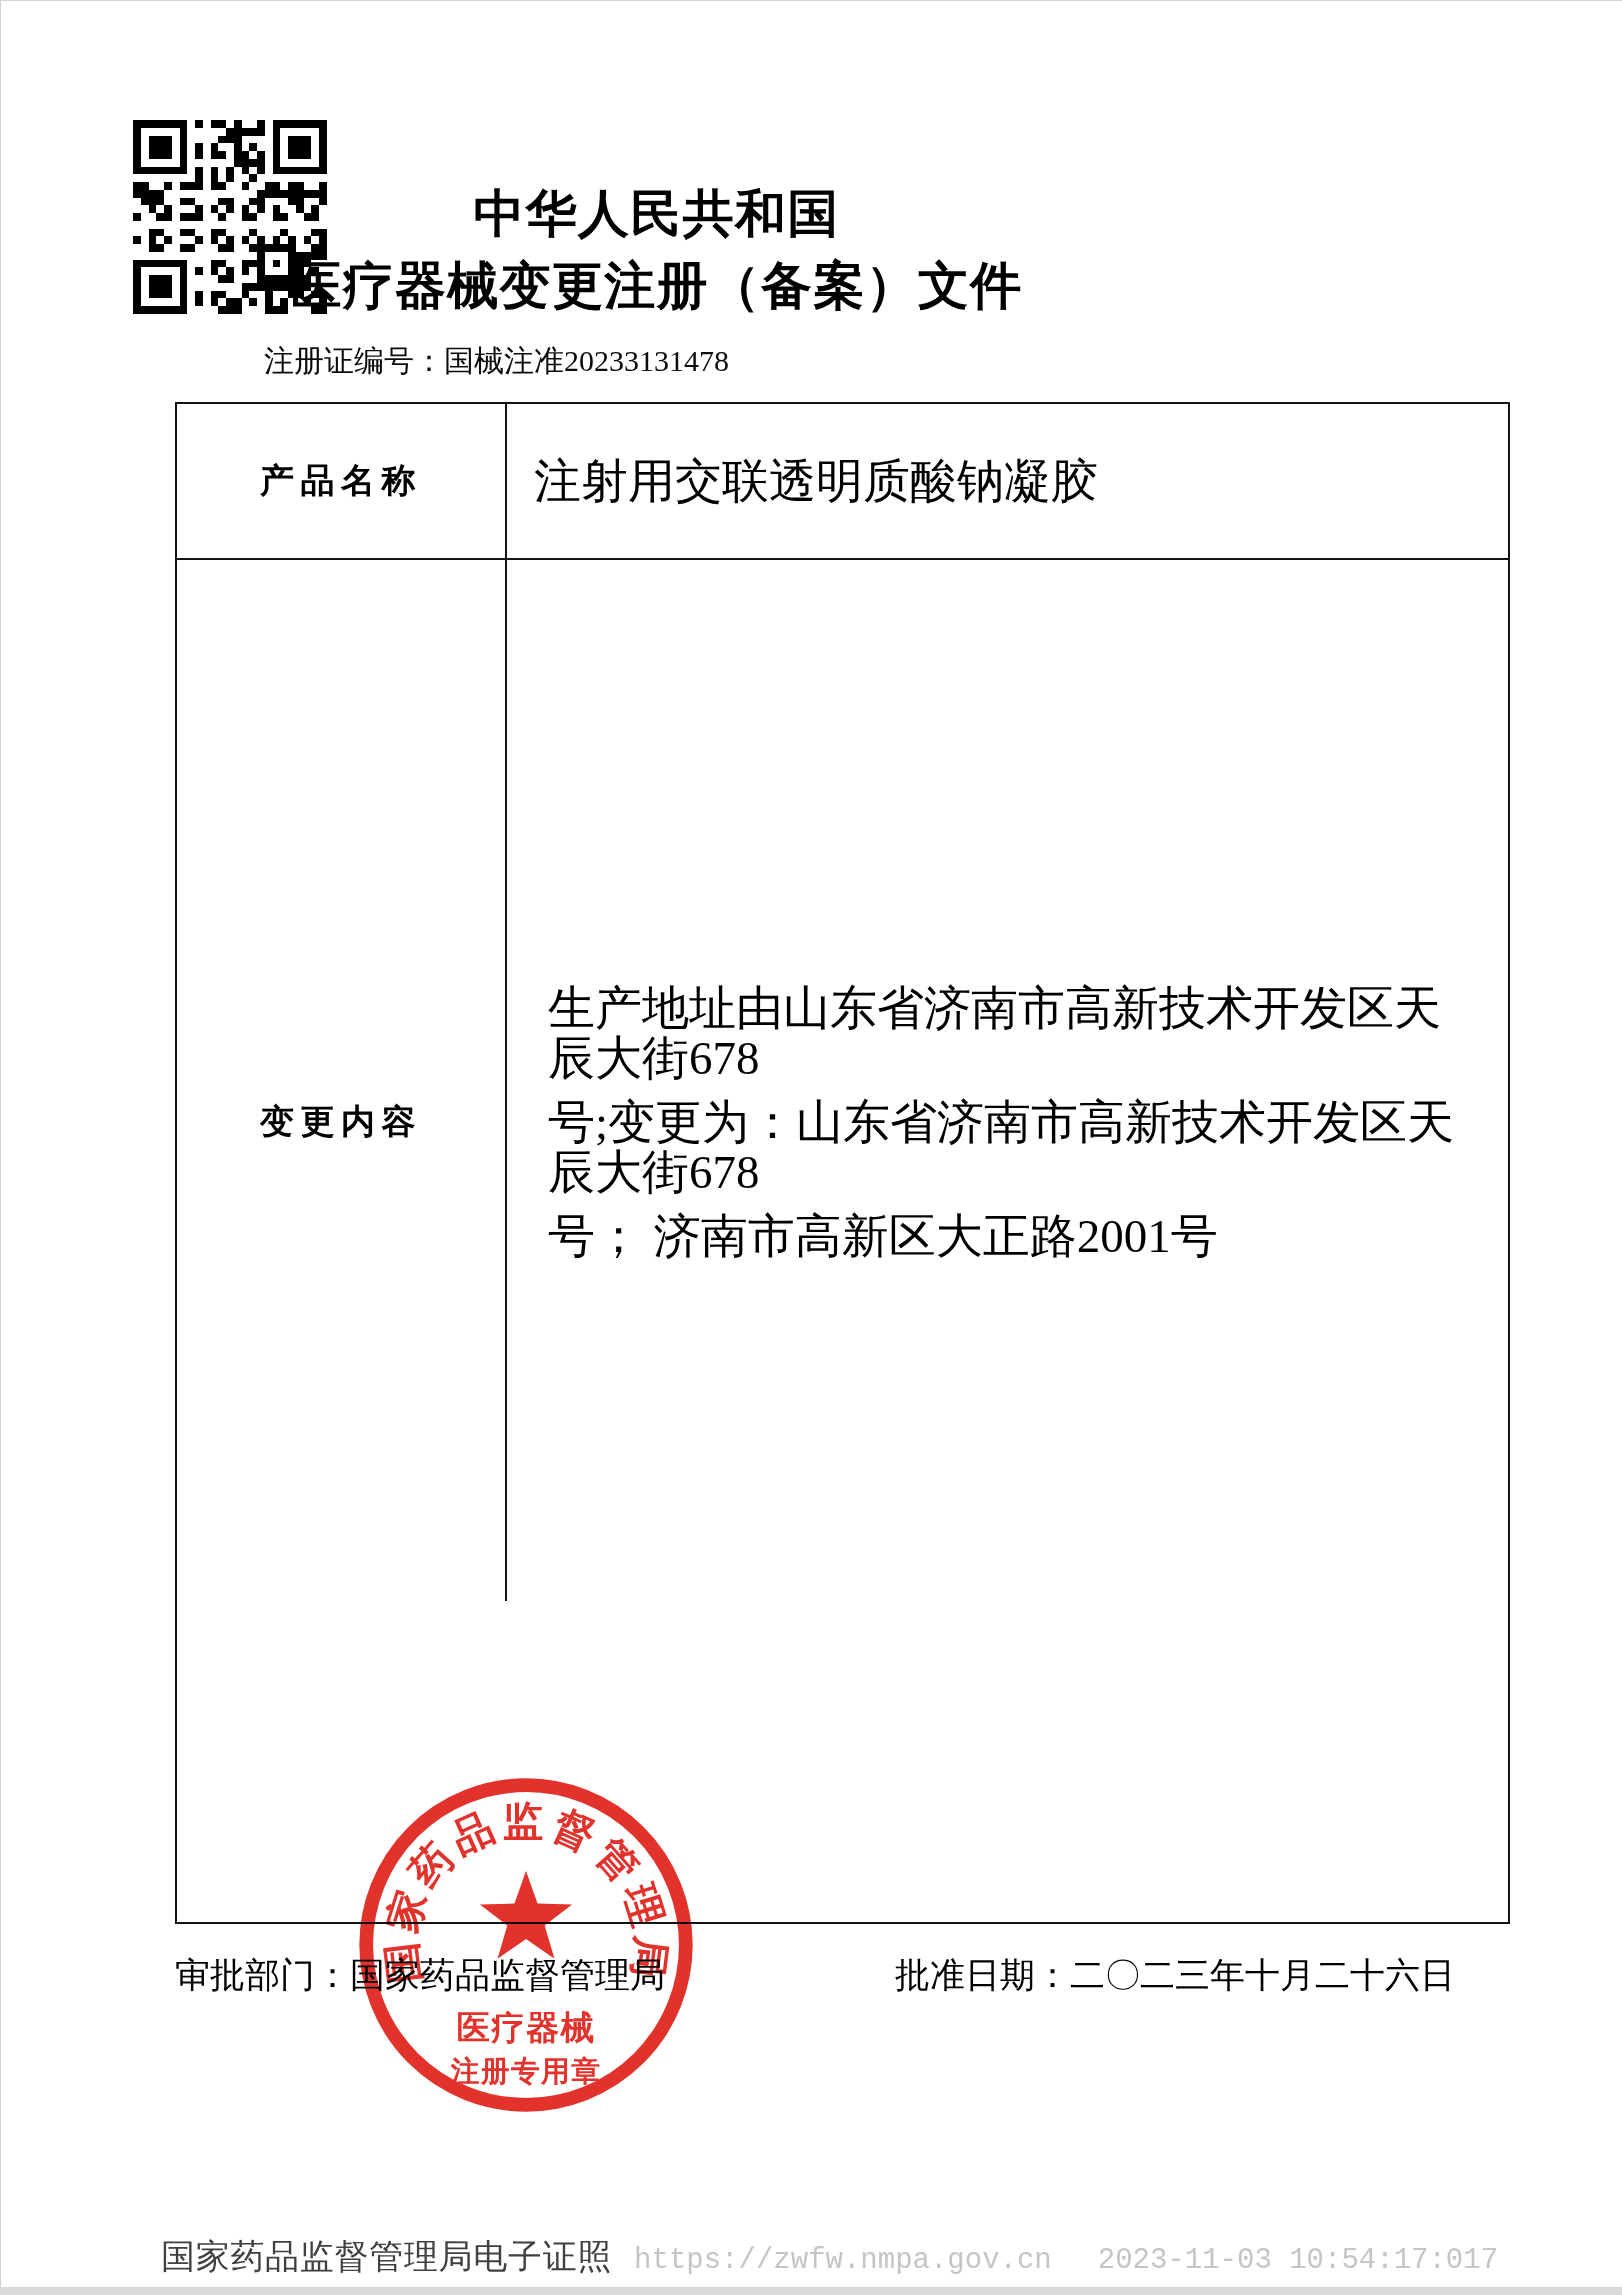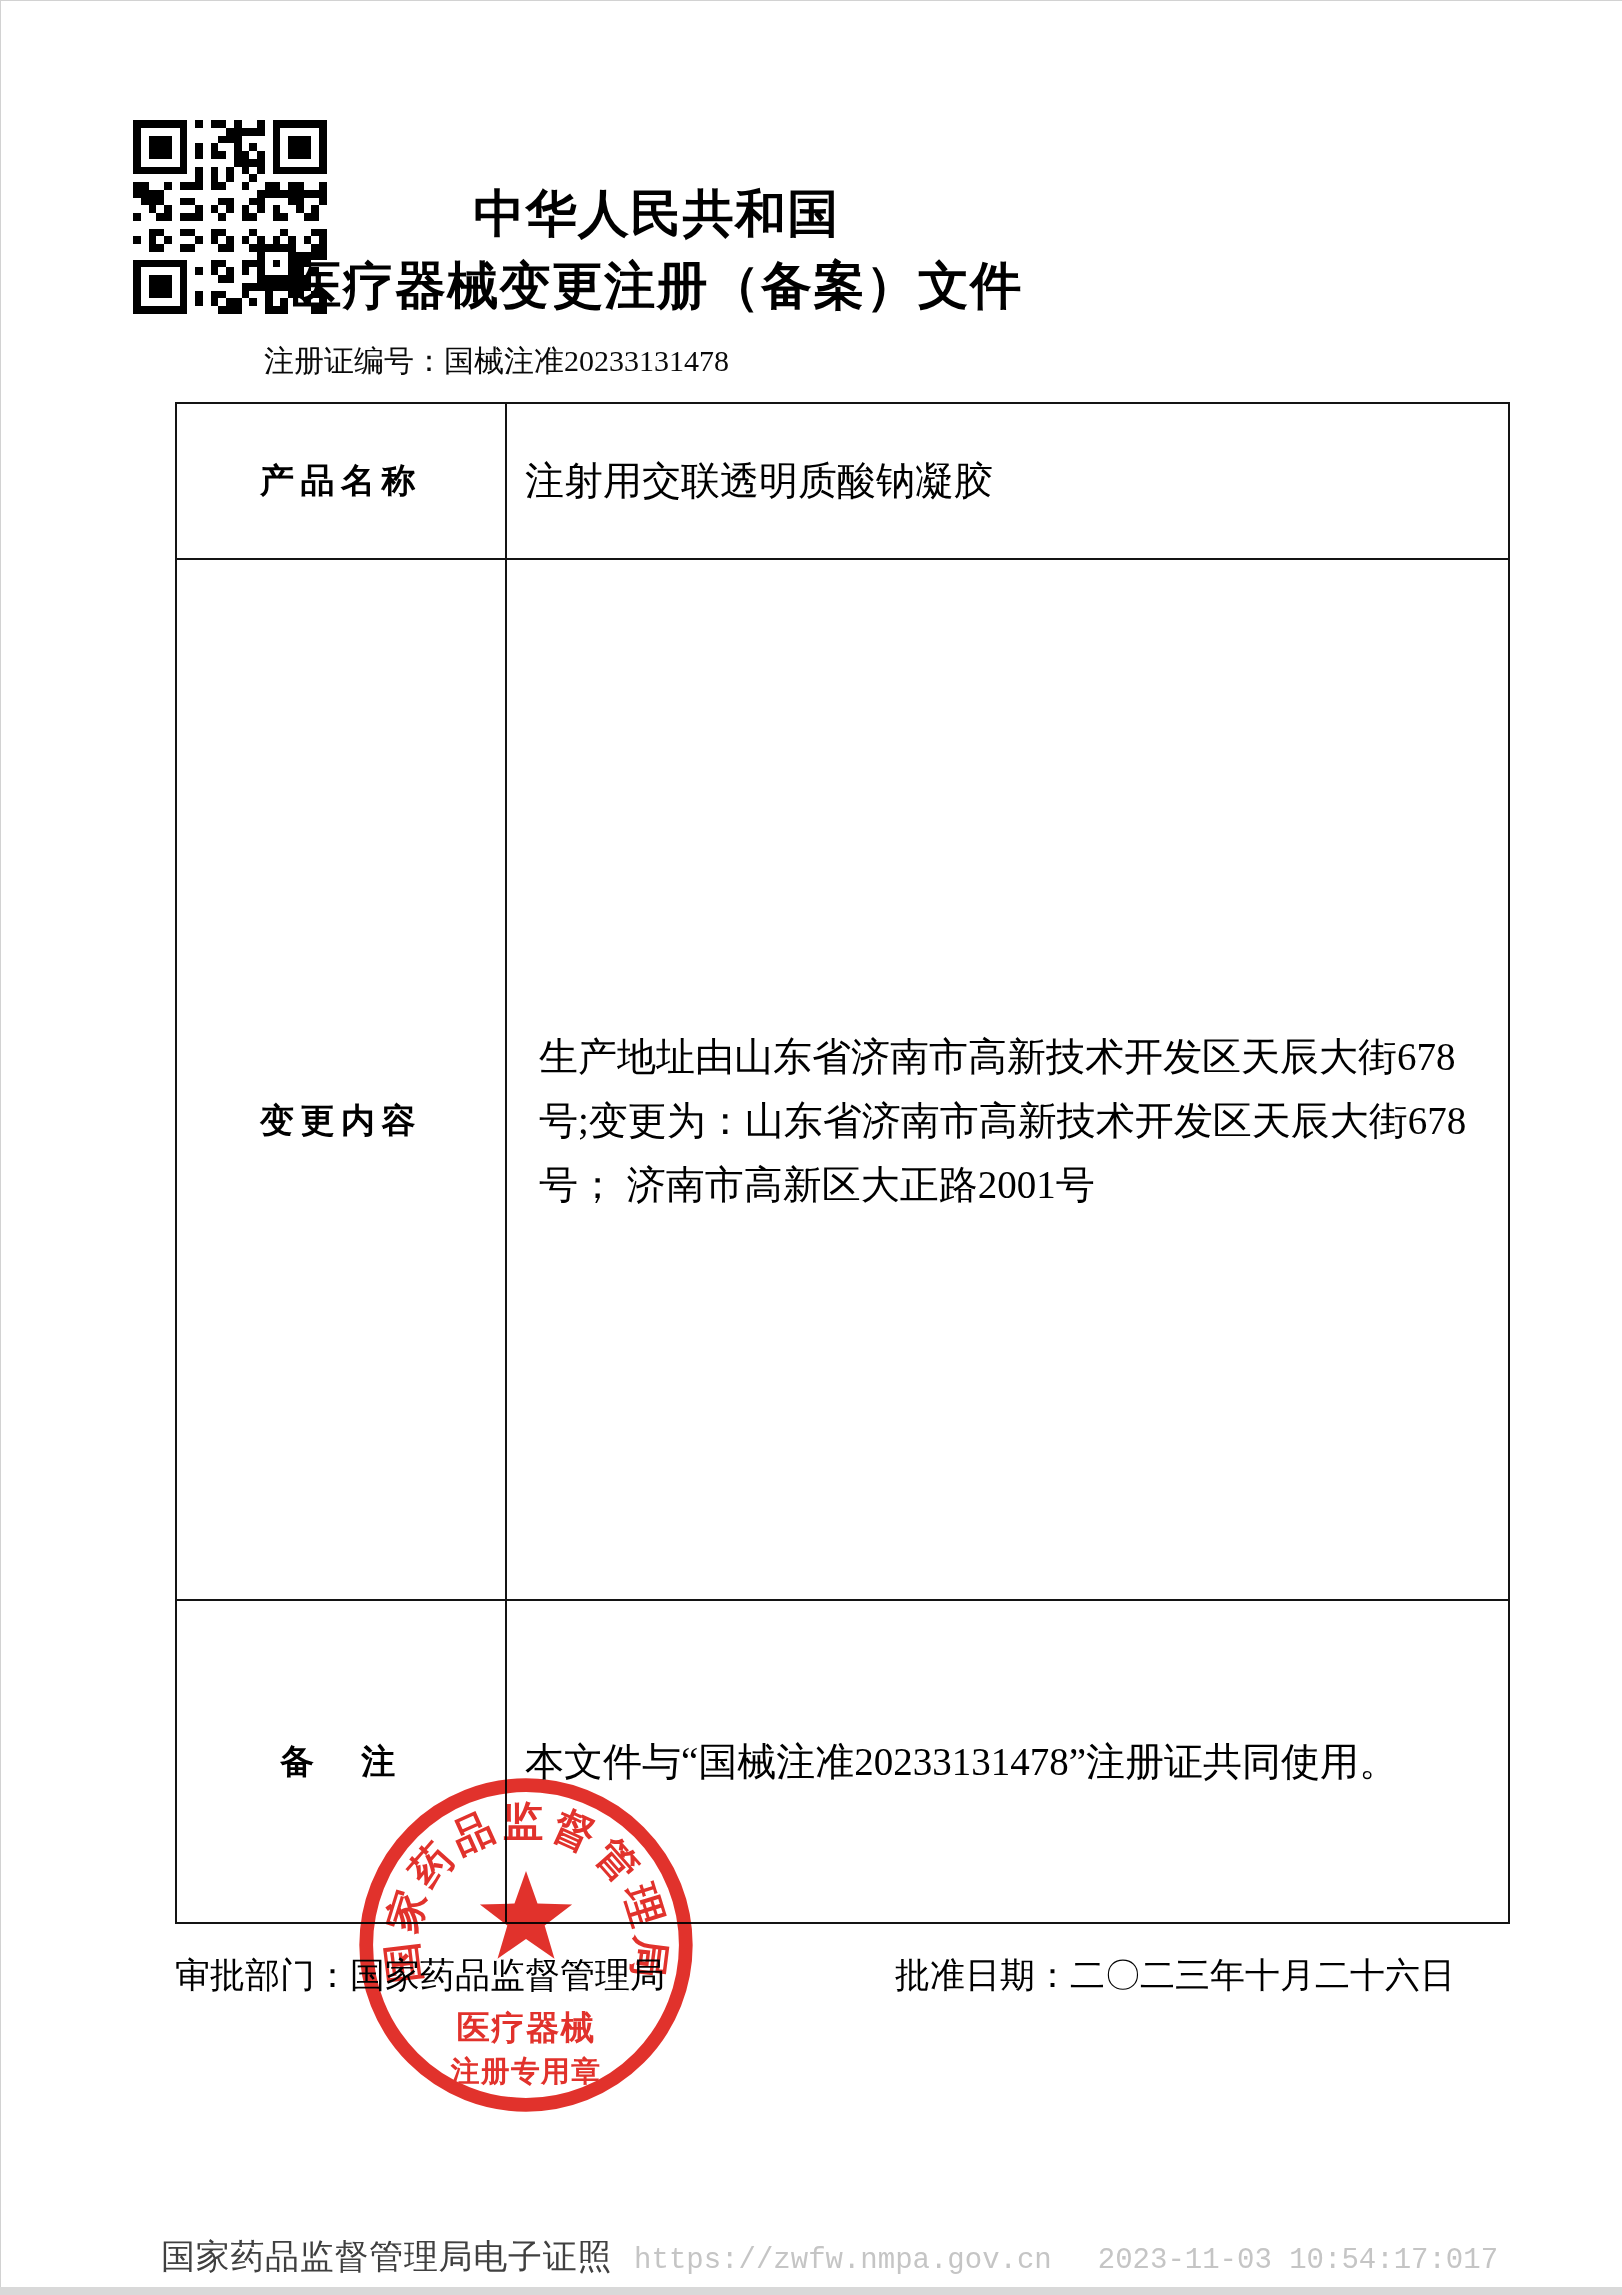--- a/index.html
+++ b/index.html
@@ -67,22 +67,22 @@
     display:flex;align-items:center;justify-content:center;
     font-family:"Liberation Sans", sans-serif;
     font-weight:bold;
     font-size:34px;
     letter-spacing:6.5px;
     color:#000;
   }
   .cell-content{
     flex:1;
     display:flex;align-items:center;
-    padding-left:18px;padding-right:13px;
-    font-size:39px;
+    padding-left:27px;padding-right:13px;
+    font-size:47px;
     line-height:50px;
     color:#000;
   }
   .row-2 .cell-label .label-text,
   .row-2 .content-block{position:relative;top:41px;}
   .content-block p{margin:14px;}
   
   .approval-line{
     position:absolute;top:1955px;left:0;width:1623px;
     font-size:35px;line-height:42px;color:#000;
@@ -457,26 +457,20 @@
     </div>
     <div class="cell-content">
       <div class="content-block">
         <p>生产地址由山东省济南市高新技术开发区天辰大街678</p>
         <p>号;变更为：山东省济南市高新技术开发区天辰大街678</p>
         <p>号； 济南市高新区大正路2001号</p>
       </div>
     </div>
   </div>
 
-  <div class="t-row row-3">
-    <div class="cell-label">
-      <span class="label-text">备　注</span>
-    </div>
-    <div class="cell-content">本文件与“国械注准20233131478”注册证共同使用。</div>
-  </div>
 
 </div>
 
 <div class="approval-line">
   <span class="approval-dept">审批部门：国家药品监督管理局</span>
   <span class="approval-date">批准日期：二〇二三年十月二十六日</span>
 </div>
 
 <svg class="seal" viewBox="0 0 510 510" xmlns="http://www.w3.org/2000/svg">
   <circle cx="255" cy="255" r="244" fill="none" stroke="#e0251e" stroke-width="21"></circle>

